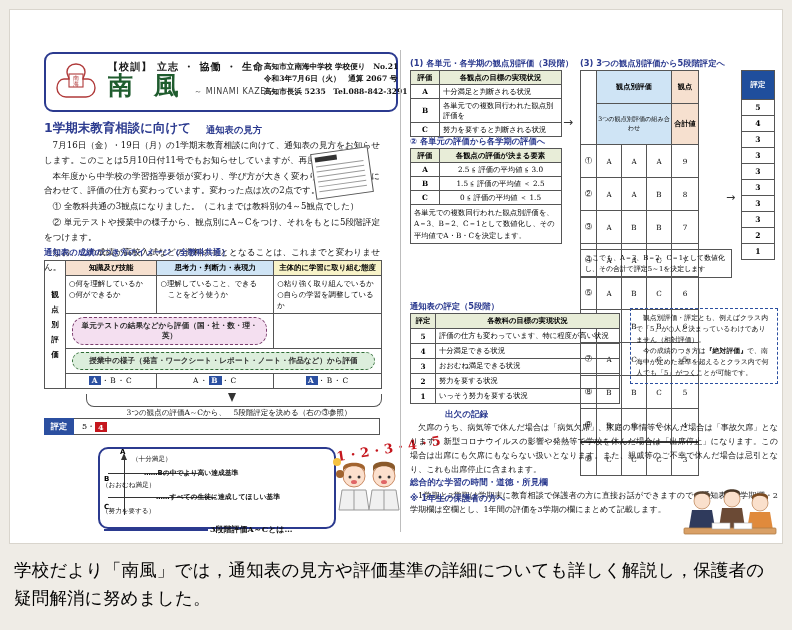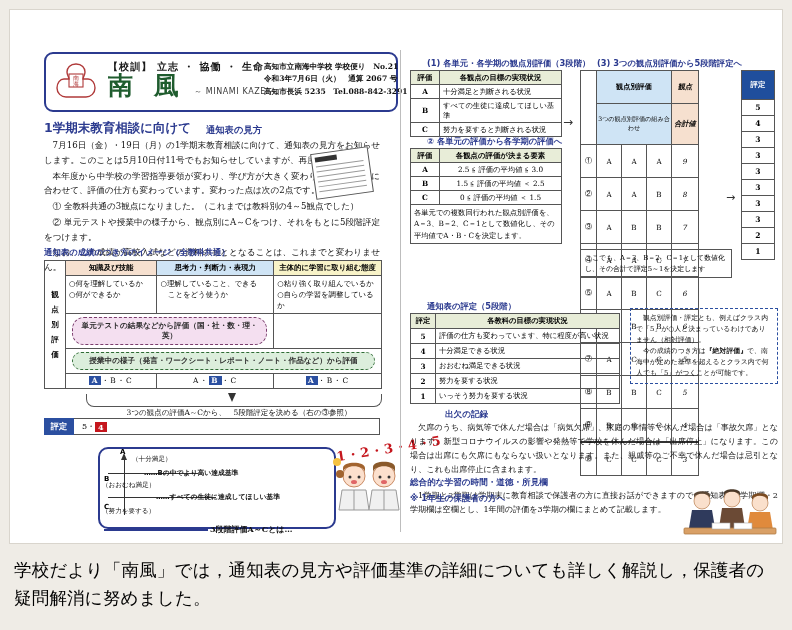--- a/index.html
+++ b/index.html
@@ -185,39 +185,39 @@
   .numtxt{
     position:absolute;left:326px;top:430px;font-size:13px;font-weight:bold;
     color:#c5161d;letter-spacing:1px;transform:rotate(-9deg);
     font-family:"DejaVu Serif","Liberation Serif",serif;
   }
 
   
   .vline{position:absolute;left:390px;top:40px;width:1px;height:482px;background:#bdbdbd;}
 
   
-  .r-sec-title{position:absolute;font-size:8.3px;margin-left:17px;}
+  .r-sec-title{position:absolute;font-size:8.3px;}
   .rt{
     position:absolute;border-collapse:collapse;
     font-family:"DejaVu Serif","Liberation Serif",serif;
   }
   .rt td{border:1px solid #555;padding:1.5px 3px;font-size:7.3px;}
   .rt .hd{background:#e8edd8;font-weight:bold;text-align:center;font-size:7.4px;}
   .rt .kc{text-align:center;font-weight:bold;width:22px;}
 
   
   .t3{position:absolute;left:570px;top:60px;border-collapse:collapse;
       font-family:"DejaVu Serif","Liberation Serif",serif;}
   .t3 td{border:1px solid #555;font-size:7.2px;text-align:center;padding:11px 0;}
   .t3 .hb{background:#cfe4f5;font-weight:bold;font-size:7.2px;}
   .t3 .hp{background:#f6e0cf;font-weight:bold;font-size:7.2px;}
   .t3 .sub{background:#cfe4f5;font-size:6.1px;}
   .t3 .idx{width:15px;}
   .t3 .lc{width:24px;}
-  .t3 .sum{width:26px;font-style:italic;}
+  .t3 .sum{width:26px;}
   .t3 tr.last td{border-top:2px solid #333;}
   .hyoutei-col{
     position:absolute;left:731px;top:60px;width:34px;
     border-collapse:collapse;
     font-family:"DejaVu Serif","Liberation Serif",serif;
   }
   .hyoutei-col td{
     border:1px solid #555;text-align:center;font-size:7.6px;
     font-weight:bold;padding:1px 0;height:13px;
   }
@@ -402,21 +402,21 @@
         <tr>
       <td class="hd kc">評価</td>
       <td class="hd">各観点の目標の実現状況</td>
     </tr>
     <tr>
       <td class="kc">A</td>
       <td>十分満足と判断される状況</td>
     </tr>
     <tr>
       <td class="kc">B</td>
-      <td>すべての生徒に達成してほしい基準</td>
+      <td>各単元での複数回行われた観点別評価を</td>
     </tr>
     <tr>
       <td class="kc">C</td>
       <td>努力を要すると判断される状況</td>
     </tr>
   </tbody>
     </table>
 
   <div class="arrow-mid">→</div>
 

